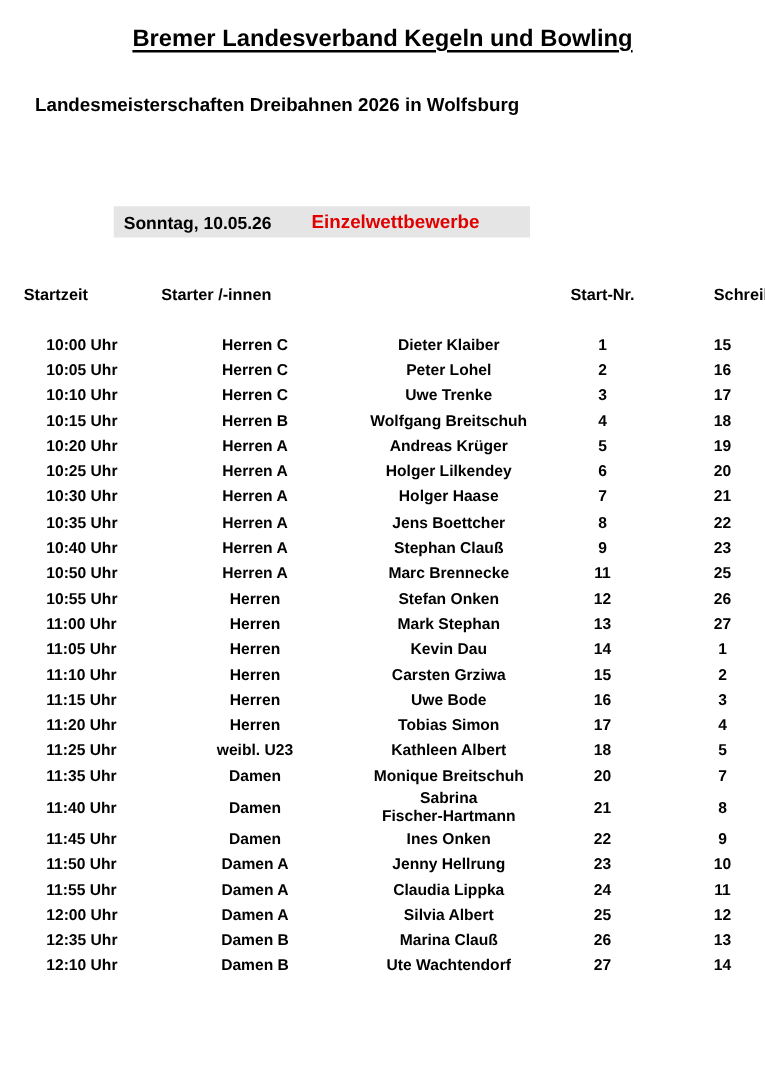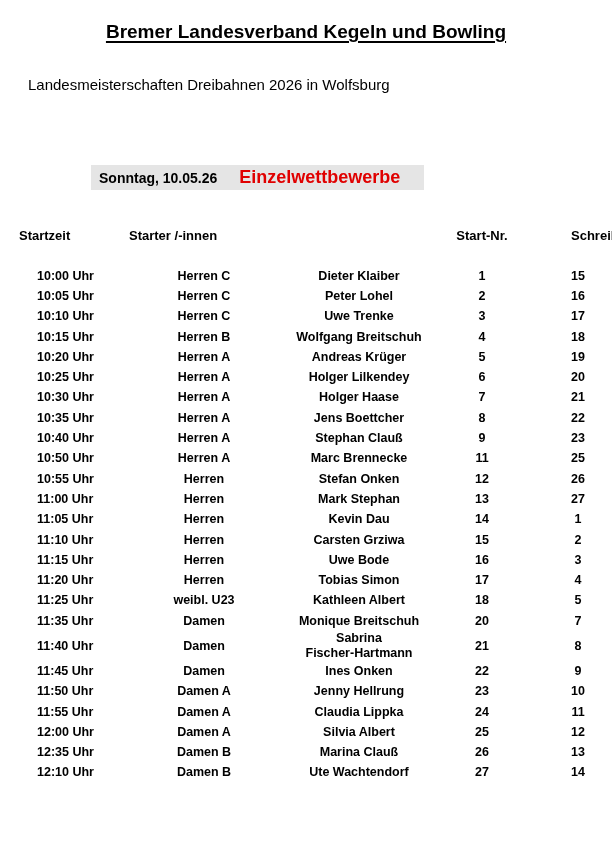--- a/index.html
+++ b/index.html
@@ -33,21 +33,21 @@
     text-decoration: underline;
     text-underline-offset: 3px;
     text-decoration-thickness: 2px;
   }
 
   .doc-subtitle {
     position: absolute;
     left: 28px;
     top: 75px;
     font-size: 15px;
-    font-weight: normal;
+    font-weight: bold;
     line-height: 20px;
     white-space: nowrap;
   }
 
   
   .banner {
     position: absolute;
     left: 91px;
     top: 165px;
     width: 333px;
@@ -58,25 +58,25 @@
     box-sizing: border-box;
     padding-left: 8px;
   }
   .banner-day {
     font-size: 14px;
     font-weight: bold;
     color: #000000;
     white-space: nowrap;
   }
   .banner-kind {
-    font-size: 18px;
+    font-size: 15px;
     font-weight: bold;
     color: #e00000;
     white-space: nowrap;
-    margin-left: 22px;
+    margin-left: 32px;
   }
 
   
   .schedule {
     position: absolute;
     left: 0;
     top: 228px;
     width: 612px;
     border-collapse: collapse;
     table-layout: fixed;

